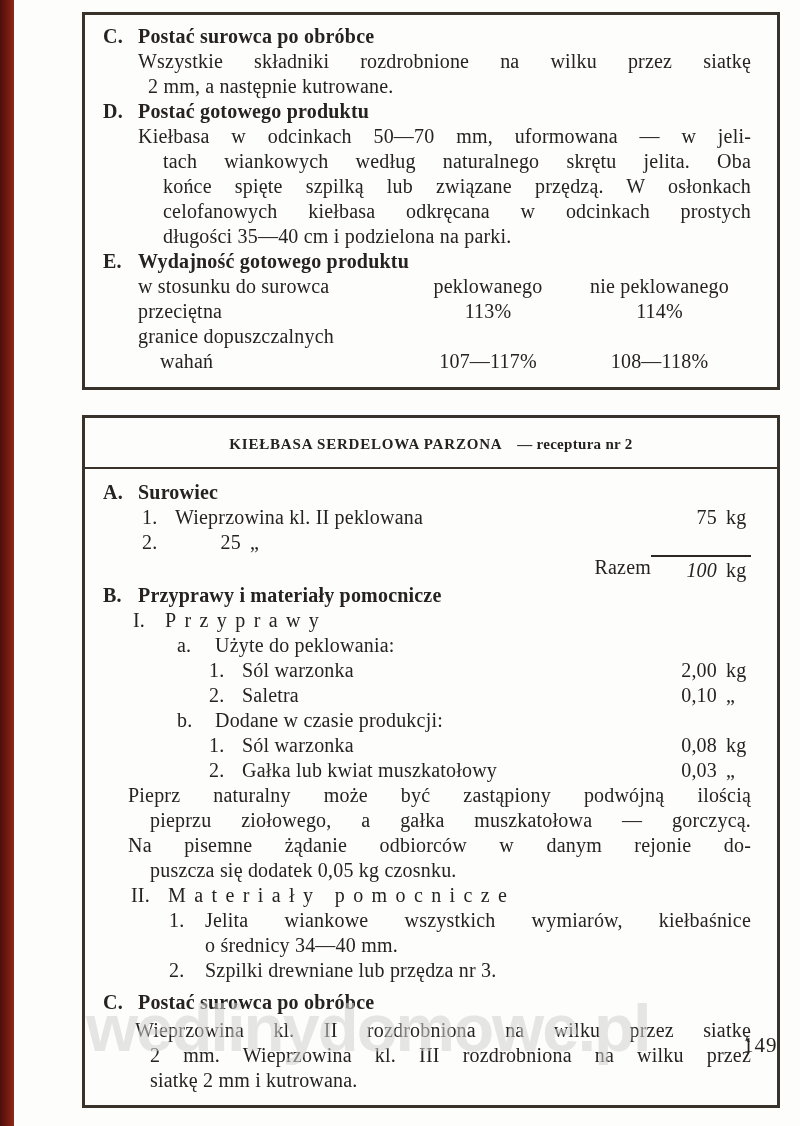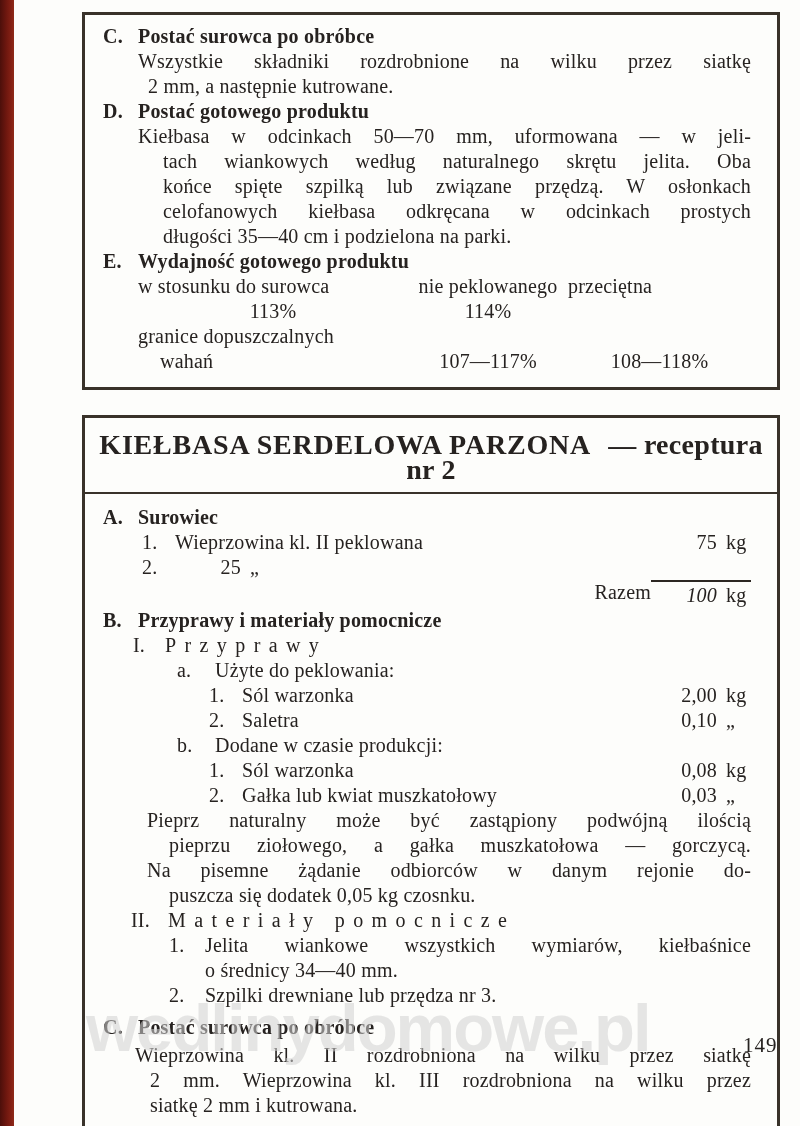--- a/index.html
+++ b/index.html
@@ -33,21 +33,21 @@
 
   
   .yield{margin-left:35px;display:grid;grid-template-columns:270px 160px 183px;}
   .yc{white-space:nowrap;}
   .ctr{text-align:center;}
   .span3{grid-column:1 / span 3;}
   .wahan{padding-left:22px;}
 
   
   .title-row{
-    text-align:center;font-weight:bold;font-size:28px;letter-spacing:.8px;
+    text-align:center;font-weight:bold;font-size:15px;letter-spacing:.8px;
     padding:14px 0 10px;margin:0 -26px 11px -18px;
     border-bottom:2.5px solid #39322a;
   }
   .title-suffix{margin-left:11px;letter-spacing:.3px;}
 
   
   .item{display:flex;}
   .no{width:33px;flex:none;}
   .txt{flex:1;}
   .val{flex:none;width:100px;display:flex;}
@@ -63,21 +63,21 @@
   .total-val{width:100px;display:flex;border-top:2px solid #2c2722;padding-top:1px;}
   .total-val .num{flex:1;text-align:right;font-style:italic;}
   .total-val .unit{width:34px;flex:none;padding-left:9px;box-sizing:border-box;}
 
   
   .sub-row{display:flex;margin-left:30px;}
   .sub-let{width:32px;flex:none;}
   .spaced{letter-spacing:.42em;}
   .grp-row{display:flex;margin-left:74px;}
   .grp-let{width:38px;flex:none;}
-  .note{margin-left:44px;}
+  .note{margin-left:25px;}
   .sub2-row{display:flex;margin-left:28px;}
   .sub2-let{width:37px;flex:none;}
   .c2-head{margin-top:7px;margin-bottom:3px;}
   .c2-body{margin-left:32px;}
 
   .watermark{
     position:absolute;left:86px;top:994px;z-index:5;
     font-family:"Liberation Sans", sans-serif;
     font-weight:bold;font-size:67px;line-height:1;letter-spacing:-2px;
     color:rgba(210,210,210,0.55);
@@ -115,20 +115,21 @@
     <div class="cont j">celofanowych kiełbasa odkręcana w odcinkach prostych</div>
     <div class="cont">długości 35—40 cm i podzielona na parki.</div>
   </div>
 
   <div class="sec-head">
     <span class="sec-let">E.</span>
     <span class="txt">Wydajność gotowego produktu</span>
   </div>
   <div class="yield">
     <div class="yc">w stosunku do surowca</div>
+    <div class="yc ctr">peklowanego</div>
     <div class="yc ctr">nie peklowanego</div>
 
     <div class="yc">przeciętna</div>
     <div class="yc ctr">113%</div>
     <div class="yc ctr">114%</div>
 
     <div class="yc span3">granice dopuszczalnych</div>
 
     <div class="yc wahan">wahań</div>
     <div class="yc ctr">107—117%</div>

